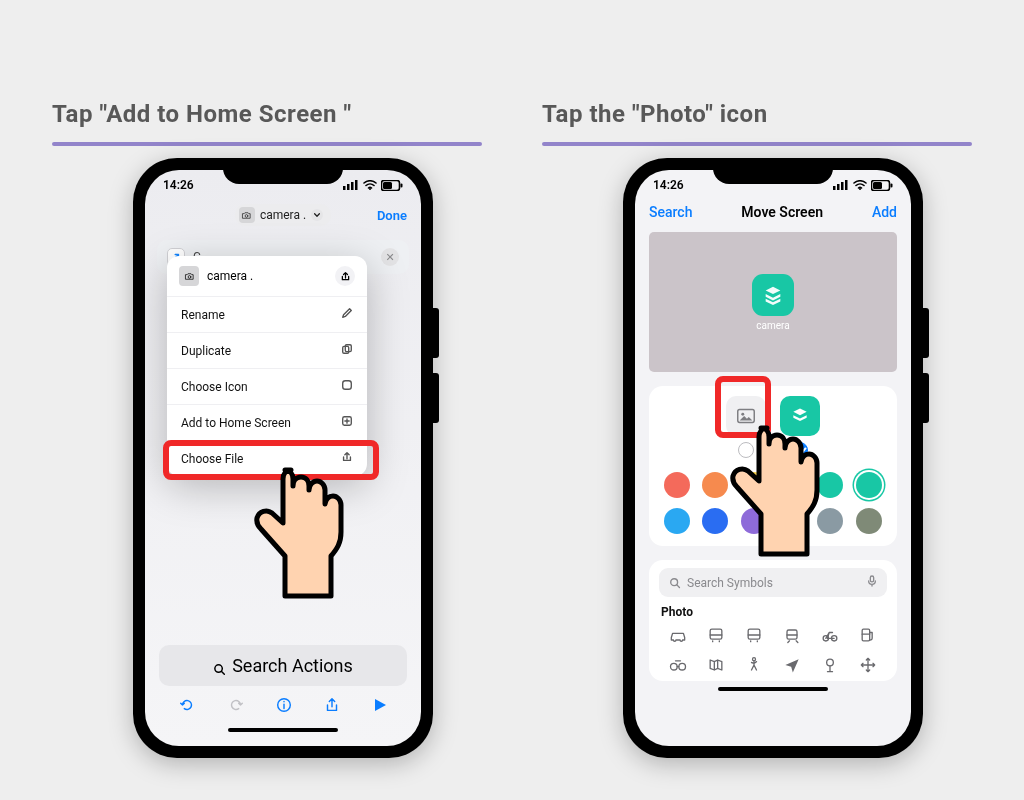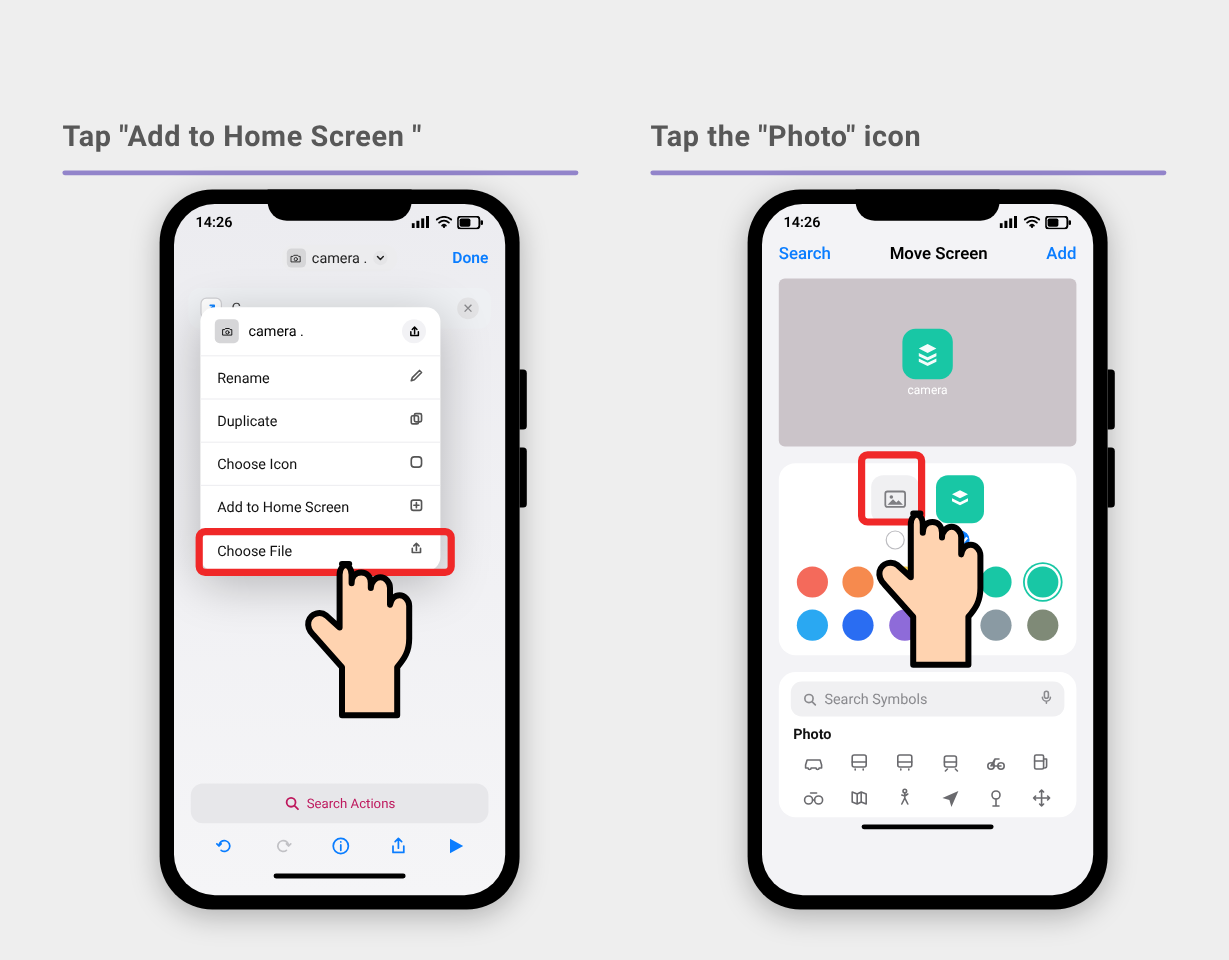--- a/index.html
+++ b/index.html
@@ -147,21 +147,21 @@
   .hl-red.a{ top:270px; left:18px; width:216px; height:40px;}
   .hl-red.b{ top:206px; left:80px; width:56px; height:62px;}
 
   .s1-bottom{
     margin-top:auto;
     padding: 10px 14px 10px;
   }
   .search-pill{
     background:#e7e7ea;border-radius:10px;
     display:flex;align-items:flex-end;justify-content:center;gap:6px;
-    padding:10px;font-size:11px;color:#be185d;
+    padding:10px;font-size:18px;color:#000000;
   }
   .toolbar{
     display:flex;justify-content:space-around;align-items:center;
     padding:10px 4px 6px;
     color:#0a7dff;
   }
   .toolbar .dim{color:#c1c1c5;}
   .home-ind{ width:110px;height:4px;background:#000;border-radius:3px;margin:4px auto 4px;}
 
   

